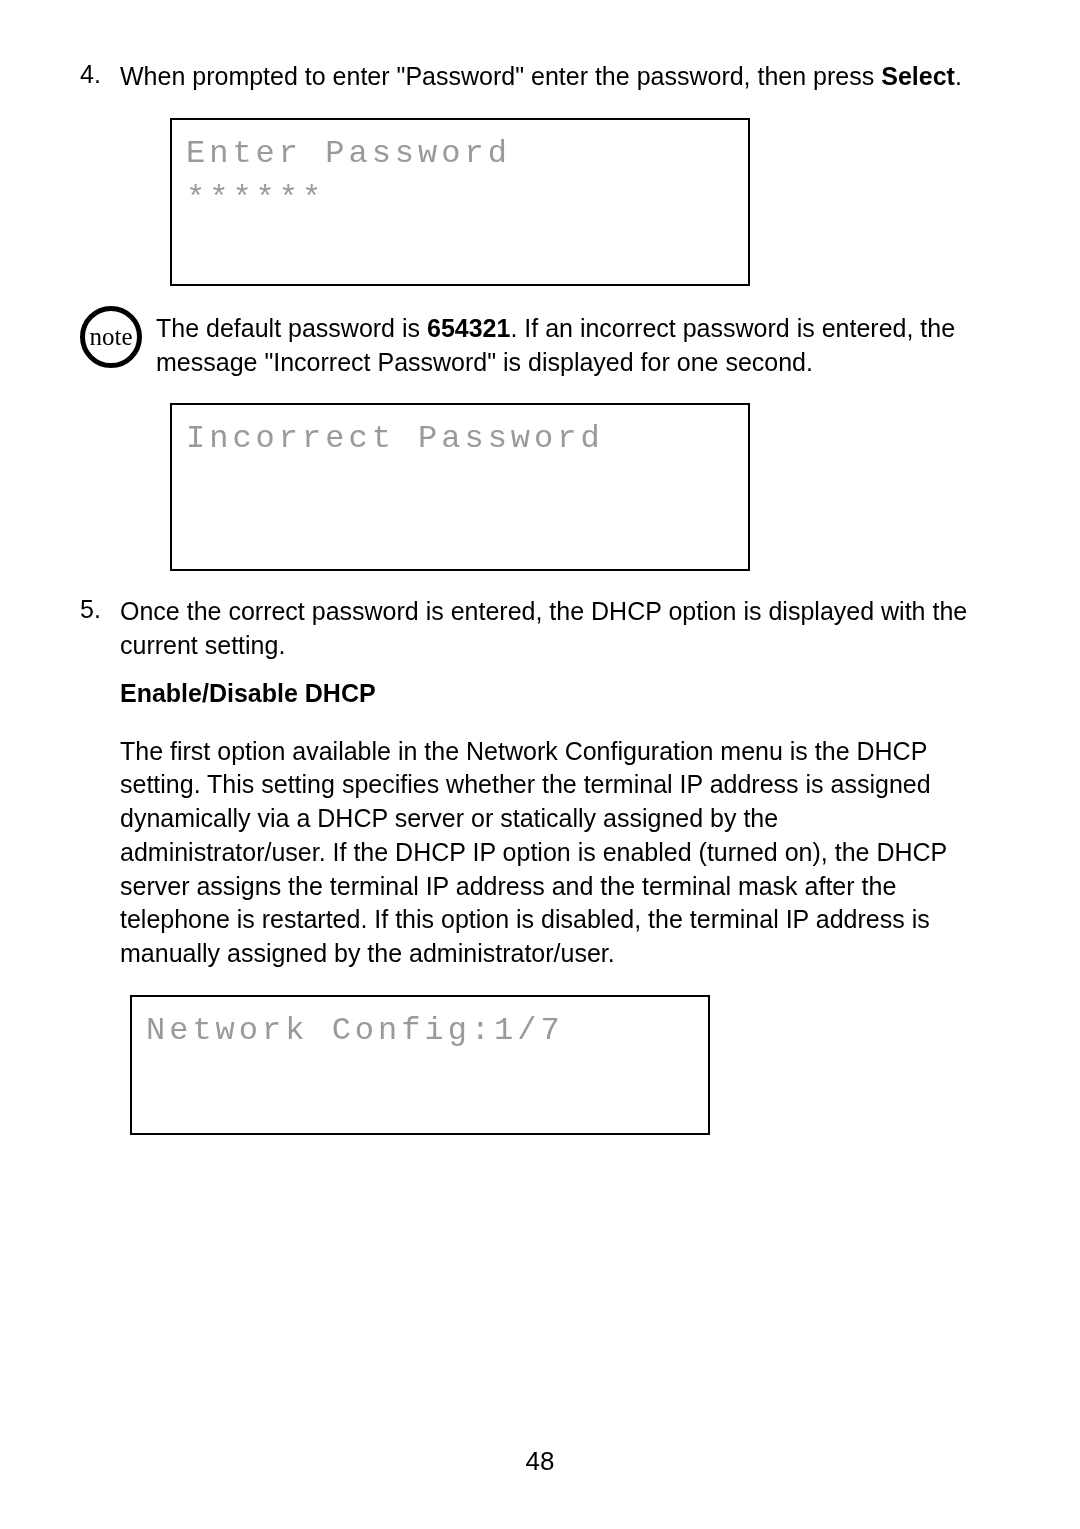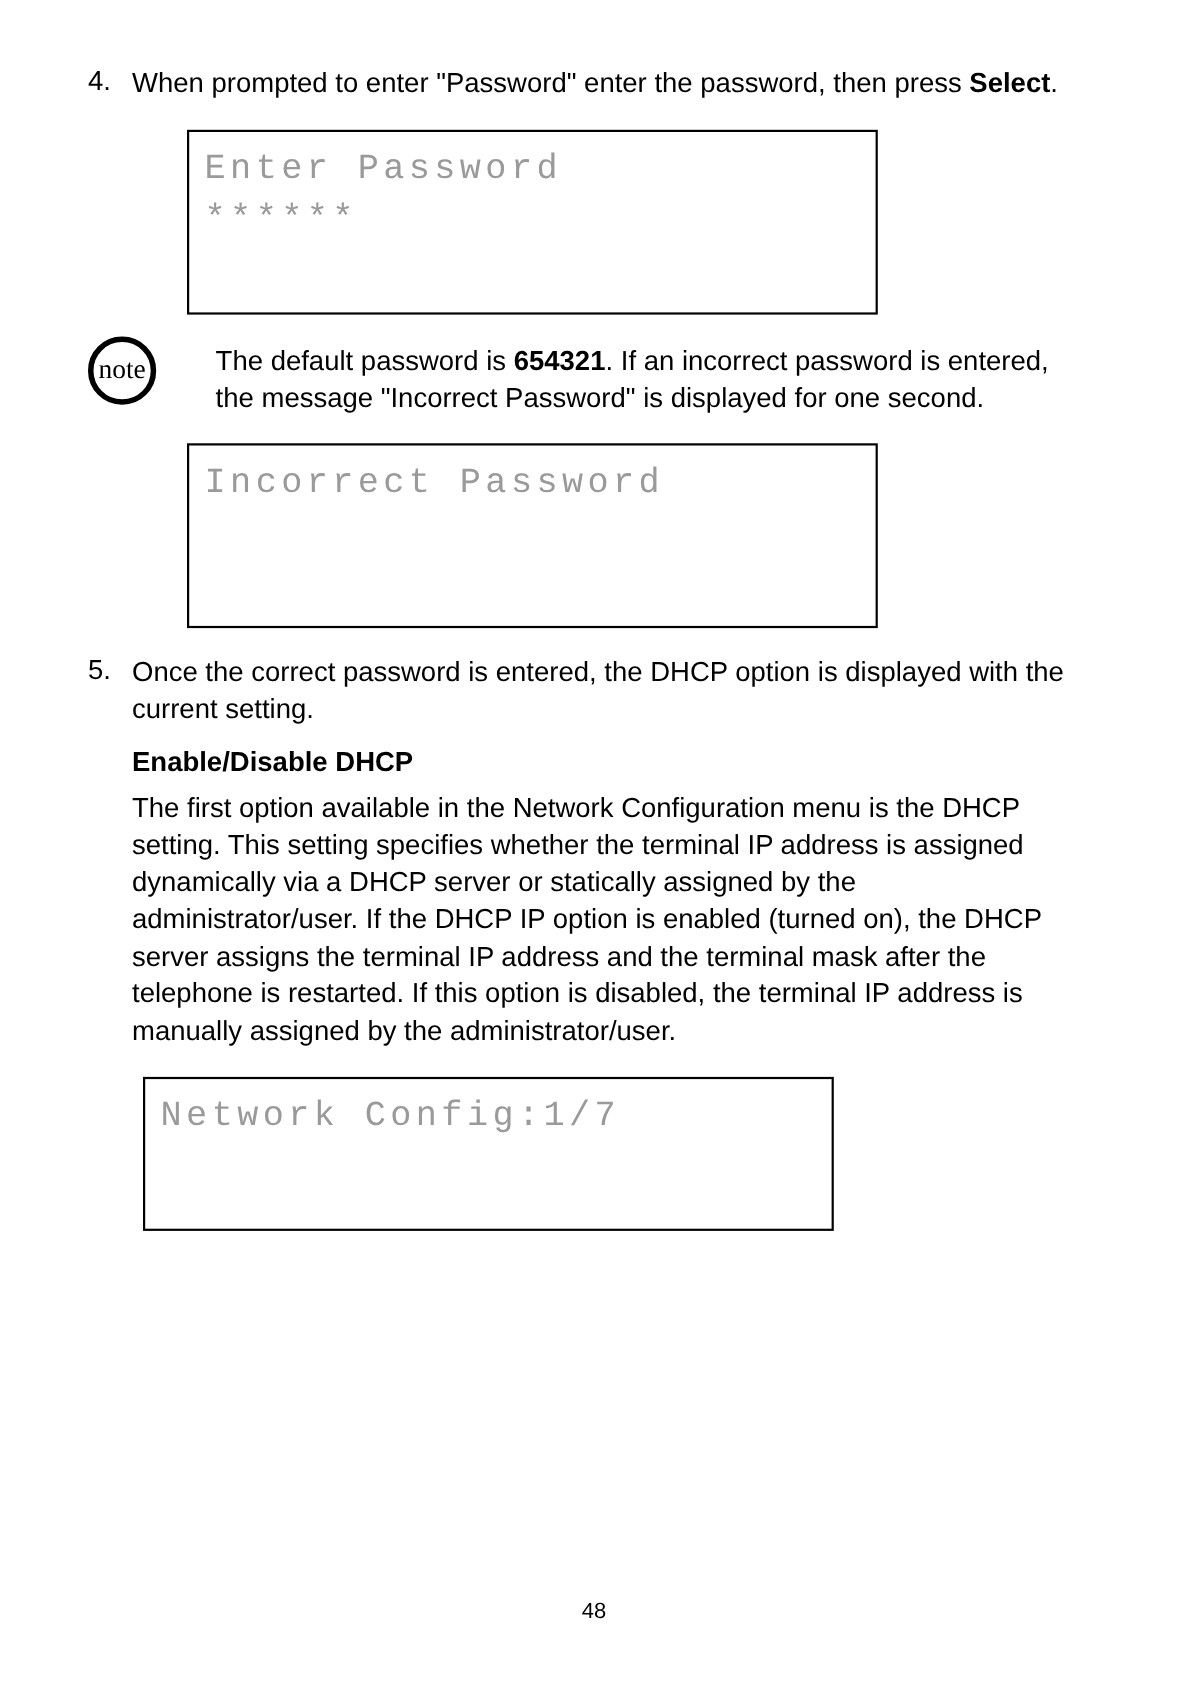--- a/index.html
+++ b/index.html
@@ -26,21 +26,21 @@
       flex-shrink: 0;
     }
     .step-body {
       flex: 1;
     }
     .step4 .step-body {
       line-height: 1.35;
     }
     .lcd-screen {
       border: 2px solid #000;
-      width: 628px;
+      width: 580px;
       height: 160px;
       margin-left: 50px;
       padding: 12px 14px;
       font-family: "Courier New", Courier, monospace;
       letter-spacing: 4px;
       font-size: 32px;
       color: #9a9a9a;
       line-height: 1.4;
       margin-top: 24px;
       margin-bottom: 24px;
@@ -53,21 +53,20 @@
     }
     .lcd-row {
       display: flex;
       justify-content: flex-start;
     }
     .note-row {
       display: flex;
       align-items: flex-start;
       margin-top: 1px;
       margin-bottom: 8px;
-      gap: 40px;
     }
     .note-icon {
       width: 62px;
       height: 62px;
       border: 5px solid #000;
       border-radius: 50%;
       display: flex;
       align-items: center;
       justify-content: center;
       font-family: "Times New Roman", Times, serif;
@@ -86,32 +85,32 @@
     }
     .step5 {
       margin-top: 22px;
     }
     .step5 .step-body {
       line-height: 1.35;
     }
     .section-heading {
       font-weight: bold;
       margin-top: 14px;
-      margin-bottom: 8px;
+      margin-bottom: 24px;
     }
     .paragraph {
       line-height: 1.35;
     }
     .page-num {
       position: absolute;
       bottom: 52px;
       left: 0;
       right: 0;
       text-align: center;
-      font-size: 20px;
+      font-size: 26px;
     }
     .bold-inline {
       font-weight: bold;
       text-align: center;
     }
     .indent-block {
       margin-left: 40px;
     }
   </style>
 </head>

